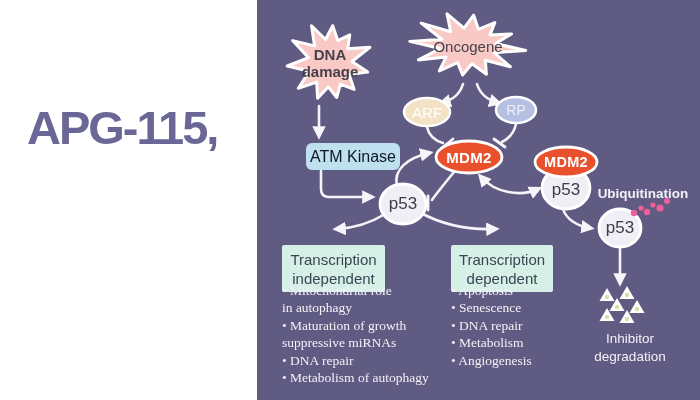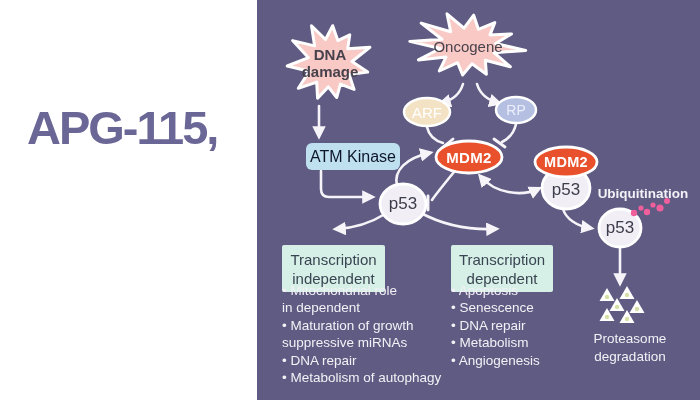--- a/index.html
+++ b/index.html
@@ -45,21 +45,21 @@
     color:#0f172a;font-size:16px;margin-left:24px;
   }
   .mint-box{
     position:absolute;top:233px;height:47px;
     background:var(--mint_box,#d6f0e8);border-radius:2px;
     display:flex;flex-direction:column;align-items:center;justify-content:center;
     color:#3a4552;font-size:15px;line-height:19px;text-align:center;margin-top:12px;
   }
   .mint-ti{left:25px;width:103px;}
   .mint-td{left:194px;width:102px;}
-  .bullets{position:absolute;top:282px;color:#f3f1f6;font-size:13.5px;line-height:17.4px;white-space:nowrap;}
+  .bullets{position:absolute;top:282px;color:#f3f1f6;font-size:13.5px;line-height:17.4px;white-space:nowrap;font-family:Liberation Serif, serif;}
   .bullets-left{left:25px;}
   .bullets-right{left:194px;}
   .ubiq-label{position:absolute;left:336px;top:186px;width:100px;text-align:center;color:#f3f1f6;font-size:13.5px;font-weight:bold;}
   .proteasome-label{position:absolute;left:327px;top:330px;width:92px;text-align:center;color:#f3f1f6;font-size:13.5px;line-height:18px;}
 </style>
 </head>
 <body>
 
 <div class="canvas">
 
@@ -151,33 +151,33 @@
       <div>Transcription</div>
       <div>independent</div>
     </div>
     <div class="mint-box mint-td">
       <div>Transcription</div>
       <div>dependent</div>
     </div>
 
     <div class="bullets bullets-left">
       <div>• Mitochondrial role</div>
-      <div>in dependent</div>
+      <div>in autophagy</div>
       <div>• Maturation of growth</div>
       <div>suppressive miRNAs</div>
       <div>• DNA repair</div>
       <div>• Metabolism of autophagy</div>
     </div>
     <div class="bullets bullets-right">
       <div>• Apoptosis</div>
       <div>• Senescence</div>
       <div>• DNA repair</div>
       <div>• Metabolism</div>
       <div>• Angiogenesis</div>
     </div>
 
     <div class="proteasome-label">
-      <div>Proteasome</div>
+      <div>Inhibitor</div>
       <div>degradation</div>
     </div>
 
   </div>
 </div>
 
 </body></html>

